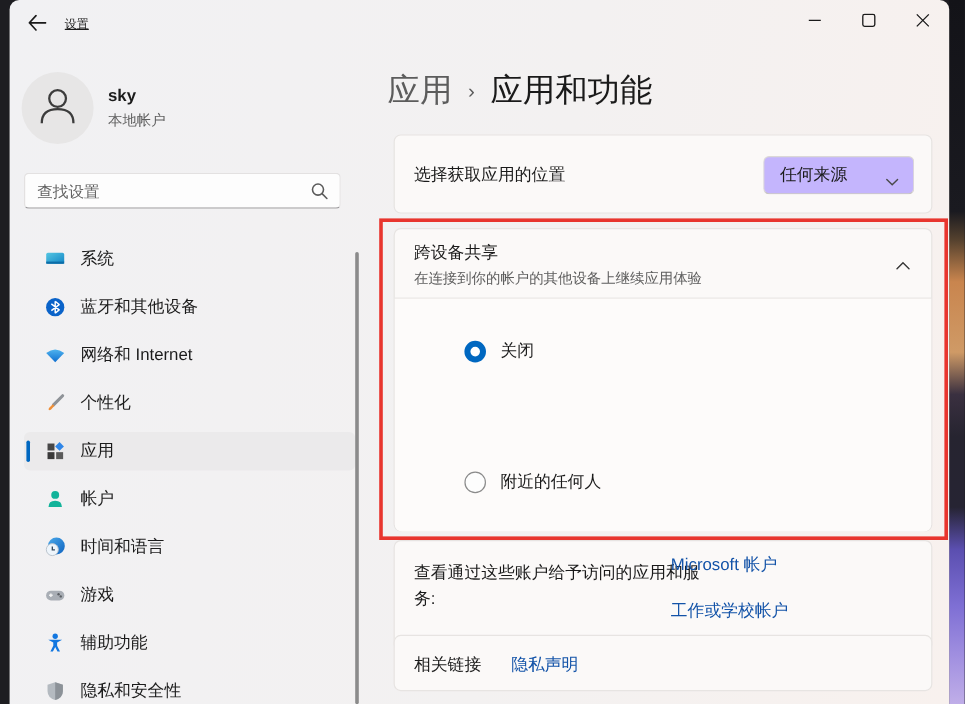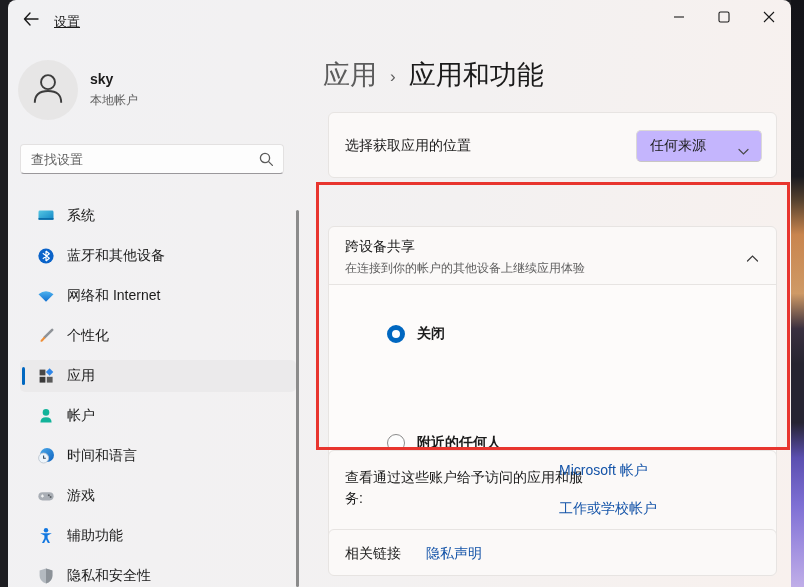--- a/index.html
+++ b/index.html
@@ -24,21 +24,21 @@
     background:linear-gradient(100deg,#f1f1f3 0%,#f3f1f1 55%,#f8f1ee 100%);
     overflow:hidden;
   }
   
   .titlebar { position:absolute; left:0; top:0; width:100%; height:40px; }
   .back-btn {
     position:absolute; left:6px; top:5px; width:34px; height:30px;
     display:flex; align-items:center; justify-content:center;
     border-radius:5px; cursor:pointer; background:transparent; border:none;
   }
-  .app-title { position:absolute; left:46px; top:13px; font-size:13px; color:#1b1b1b;text-decoration:underline; }
+  .app-title { position:absolute; left:46px; top:13px; font-size:10px; color:#1b1b1b;text-decoration:underline; }
   .win-controls { position:absolute; right:0; top:0; display:flex; }
   .win-btn {
     width:45px; height:36px; display:flex; align-items:center; justify-content:center;
     background:transparent; border:none; cursor:pointer;
   }
   
   .user-block { position:absolute; left:10px; top:60px; width:280px; height:60px; }
   .avatar {
     position:absolute; left:0; top:0; width:60px; height:60px; border-radius:50%;
     background:#e7e6e6; display:flex; align-items:center; justify-content:center;
@@ -89,31 +89,31 @@
   }
   .card-1 { top:112px; height:66px; }
   .row-label { position:absolute; left:16px; top:24px; font-size:14px; color:#1a1a1a; }
   .dropdown {
     position:absolute; right:14px; top:17px; width:126px; height:32px;
     background:#c4b5fd; border:1px solid #dbd8d6; border-bottom-color:#c9c6c4;
     border-radius:5px; cursor:pointer; display:flex; align-items:center;
     font-family:inherit; font-size:14px; color:#1a1a1a; padding-left:13px;
   }
   .dropdown .chev { position:absolute; right:12px; top:12px; }
-  .card-2 { top:190px; height:253px;margin-top:36px; }
+  .card-2 { top:190px; height:253px; }
   .exp-header { position:absolute; left:0; top:0; width:100%; height:57px; cursor:pointer; }
   .exp-title { position:absolute; left:16px; top:11px; font-size:14px; color:#1a1a1a; }
   .exp-sub { position:absolute; left:16px; top:33px; font-size:12px; color:#5e5e5e; }
   .exp-chevron { position:absolute; right:17px; top:22px; }
   .exp-divider { position:absolute; left:0; top:57px; width:100%; height:1px; background:#e7e4e2; }
   .exp-body {
     position:absolute; left:0; top:58px; width:100%; height:194px;
     background:#fdfbfa; border-radius:0 0 6px 6px;
   }
-  .radio-row { position:absolute; left:58px; height:28px; display:flex; align-items:center; cursor:pointer;font-weight:bold; }
+  .radio-row { position:absolute; left:58px; height:28px; display:flex; cursor:pointer; }
   .radio-row.r0 { top:35px; } .radio-row.r1 { top:88px; } .radio-row.r2 { top:144px; }
   .radio {
     width:18px; height:18px; border-radius:50%;
     border:1px solid #8b8b8b; background:#fdfdfd;
   }
   .radio-row.selected .radio { border:5px solid #0067c0; background:#ffffff; }
   .radio-label { margin-left:12px; font-size:14px; color:#1b1b1b; }
   .card-3 { top:450px; height:93px; }
   .access-label {
     position:absolute; left:16px; top:16px; width:238px;

